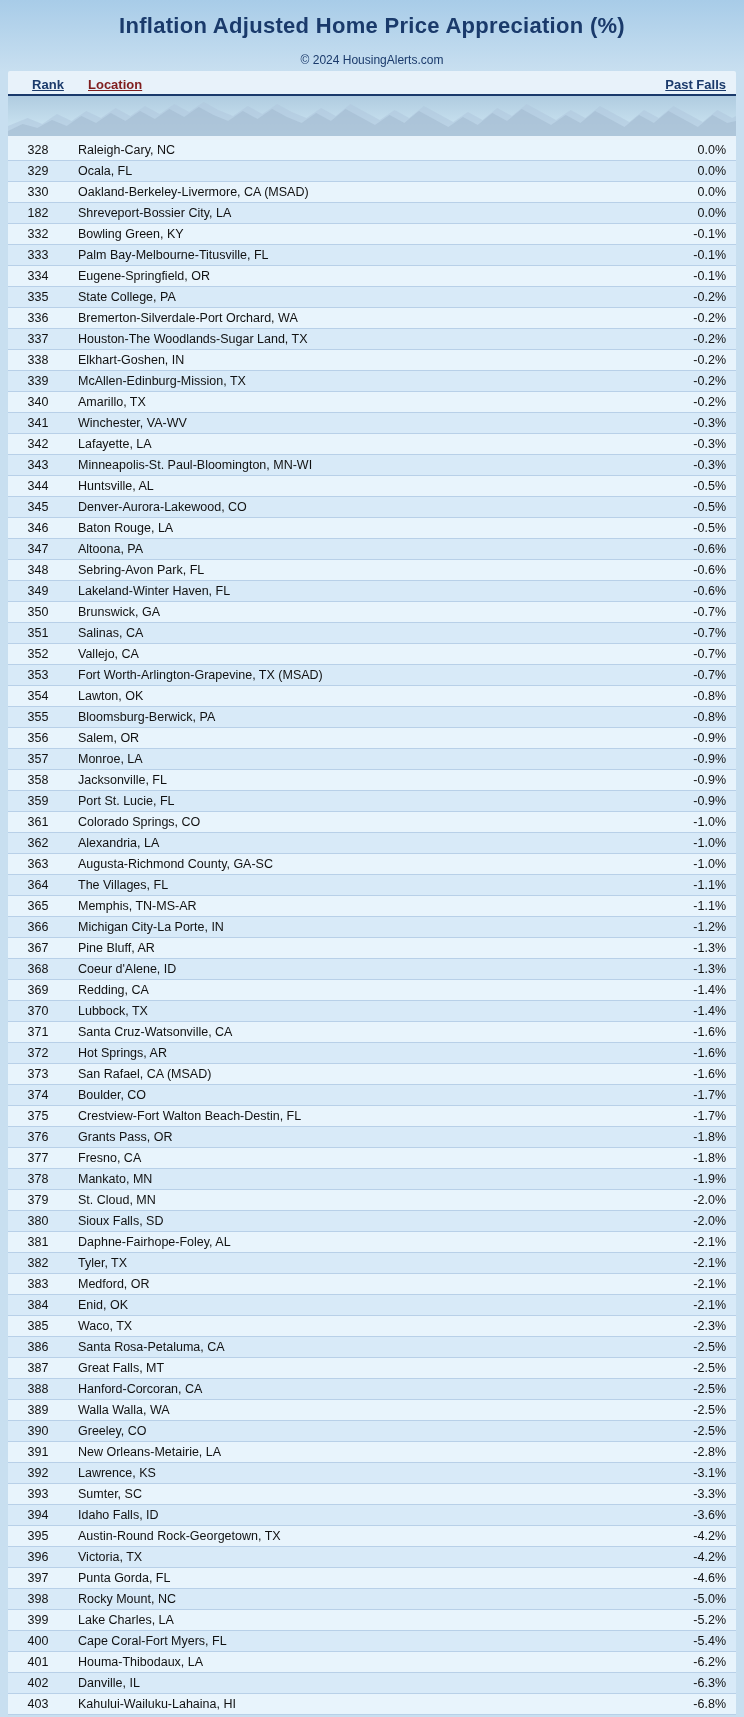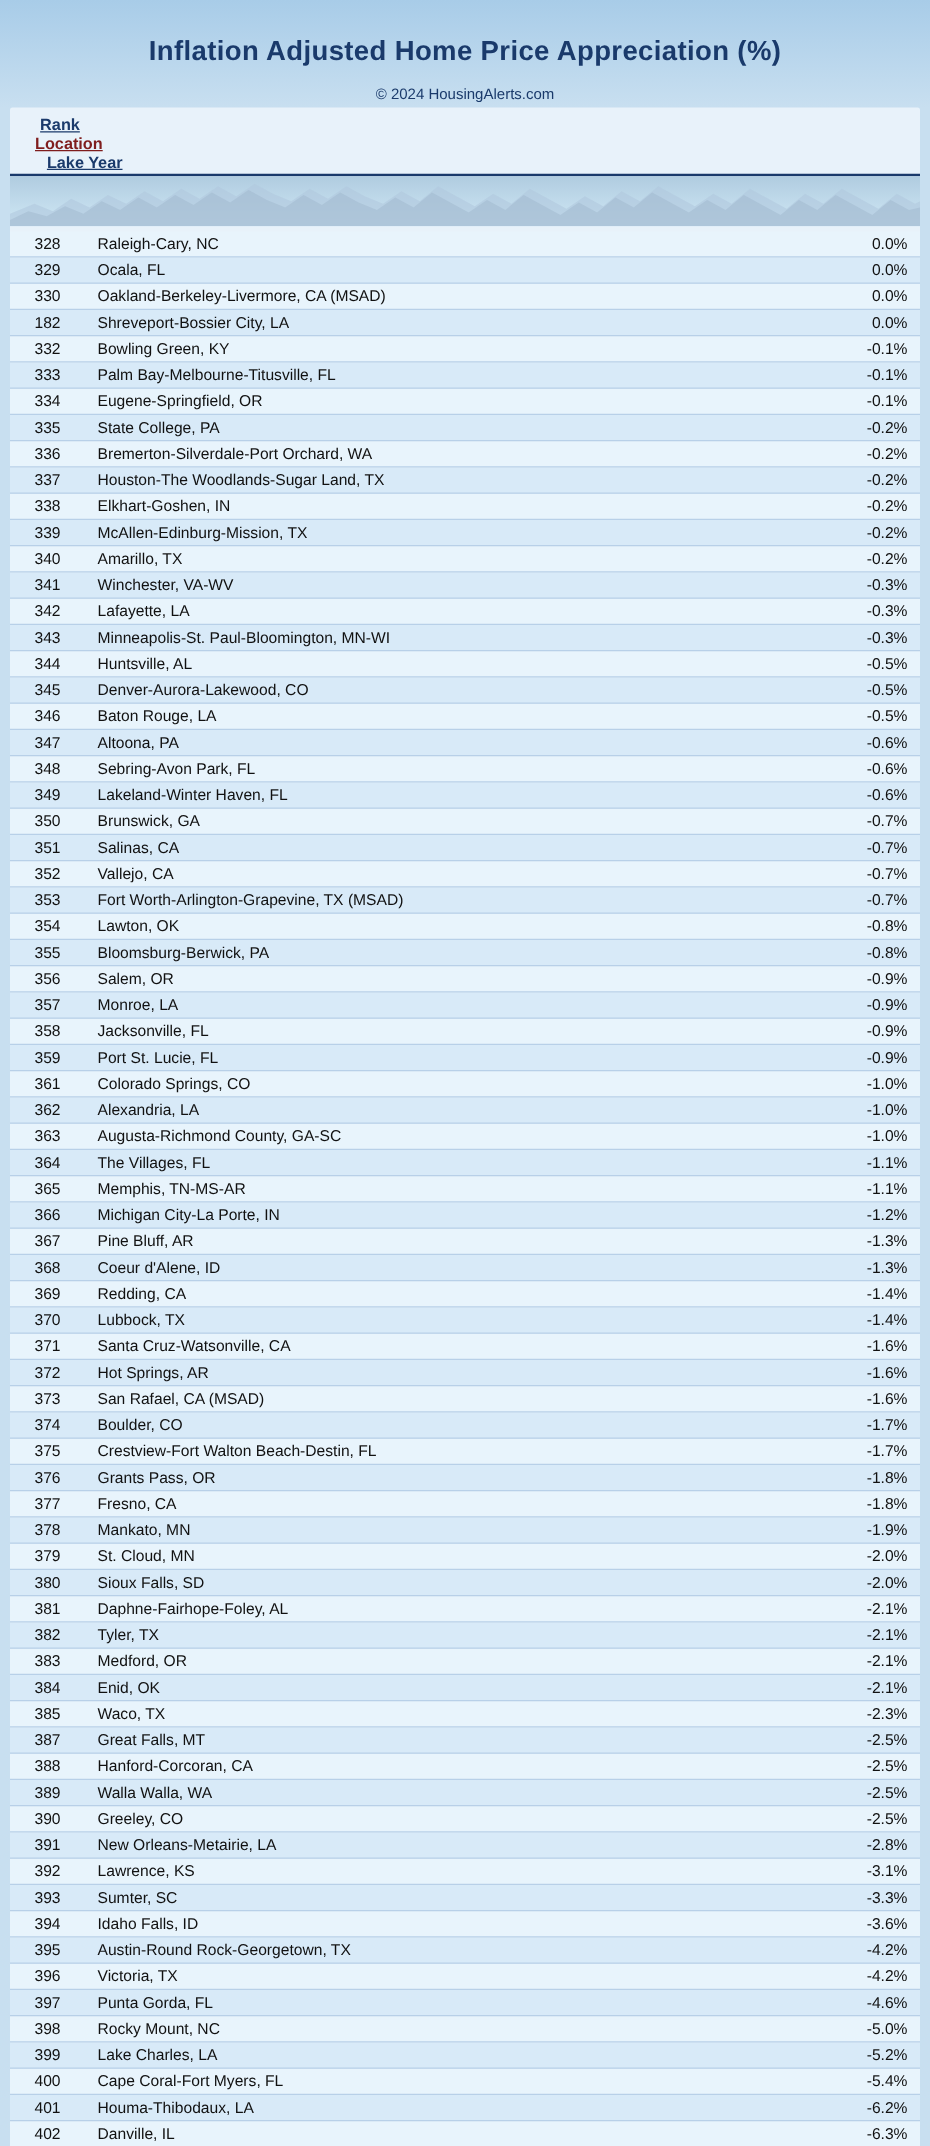--- a/index.html
+++ b/index.html
@@ -10,21 +10,21 @@
       min-height: 1717px;
     }
     .page-wrapper {
       width: 744px;
       background: #c8dff0;
       padding-bottom: 20px;
     }
     .header {
       background: linear-gradient(180deg, #a8cce8 0%, #c8dff0 100%);
       text-align: center;
-      padding: 28px 10px 4px 10px;
+      padding: 13px 10px 4px 10px;
     }
     .main-title {
       font-size: 22px;
       font-weight: bold;
       color: #1a3a6b;
       letter-spacing: 0.3px;
     }
     .subtitle {
       font-size: 12px;
       color: #1a3a6b;
@@ -33,21 +33,20 @@
     .table-container {
       margin: 0 8px;
       background: #e8f2fa;
       border-radius: 2px;
     }
     .col-headers {
       display: flex;
       justify-content: space-between;
       padding: 6px 10px 2px 10px;
       border-bottom: 2px solid #1a3a6b;
-      flex-direction: column;
     }
     .col-rank {
       font-size: 13px;
       font-weight: bold;
       color: #1a3a6b;
       text-decoration: underline;
       width: 60px;
       text-align: center;
     }
     .col-location {
@@ -116,21 +115,21 @@
 <div class="page-wrapper">
   <div class="header">
     <div class="main-title">Inflation Adjusted Home Price Appreciation (%)</div>
     <div class="subtitle">© 2024 HousingAlerts.com</div>
   </div>
 
   <div class="table-container">
     <div class="col-headers">
       <div class="col-rank">Rank</div>
       <div class="col-location">Location</div>
-      <div class="col-past-year">Lake Year</div>
+      <div class="col-past-year">Past Falls</div>
     </div>
 
     <div class="mountain-divider">
       <svg viewBox="0 0 744 40" preserveAspectRatio="none" xmlns="http://www.w3.org/2000/svg">
         <path d="M0,30 L20,22 L35,28 L50,18 L65,25 L80,15 L95,22 L110,12 L125,20 L140,10 L155,18 L170,8 L185,16 L200,6 L215,14 L230,20 L245,10 L260,18 L275,8 L290,16 L305,22 L320,12 L335,20 L350,8 L365,16 L380,24 L395,14 L410,22 L425,10 L440,18 L455,26 L470,16 L485,24 L500,12 L515,20 L530,8 L545,16 L560,24 L575,14 L590,22 L605,10 L620,18 L635,26 L650,14 L665,22 L680,10 L695,18 L710,26 L725,14 L740,22 L744,20 L744,40 L0,40 Z" fill="#b0c8de" opacity="0.6"></path>
         <path d="M0,35 L15,28 L30,32 L45,24 L60,30 L75,20 L90,27 L105,17 L120,25 L135,15 L150,23 L165,13 L180,21 L195,11 L210,19 L225,25 L240,15 L255,23 L270,13 L285,21 L300,27 L315,17 L330,25 L345,13 L360,21 L375,29 L390,19 L405,27 L420,15 L435,23 L450,31 L465,21 L480,29 L495,17 L510,25 L525,13 L540,21 L555,29 L570,19 L585,27 L600,15 L615,23 L630,31 L645,19 L660,27 L675,15 L690,23 L705,31 L720,19 L735,27 L744,25 L744,40 L0,40 Z" fill="#a0b8ce" opacity="0.5"></path>
       </svg>
     </div>
 
     <table class="data-table">
@@ -414,20 +413,25 @@
             <td class="td-rank">384</td>
             <td class="td-location">Enid, OK</td>
             <td class="td-value">-2.1%</td>
           </tr>
           <tr>
             <td class="td-rank">385</td>
             <td class="td-location">Waco, TX</td>
             <td class="td-value">-2.3%</td>
           </tr>
           <tr>
+            <td class="td-rank">386</td>
+            <td class="td-location">Santa Rosa-Petaluma, CA</td>
+            <td class="td-value">-2.5%</td>
+          </tr>
+          <tr>
             <td class="td-rank">387</td>
             <td class="td-location">Great Falls, MT</td>
             <td class="td-value">-2.5%</td>
           </tr>
           <tr>
             <td class="td-rank">388</td>
             <td class="td-location">Hanford-Corcoran, CA</td>
             <td class="td-value">-2.5%</td>
           </tr>
           <tr>

